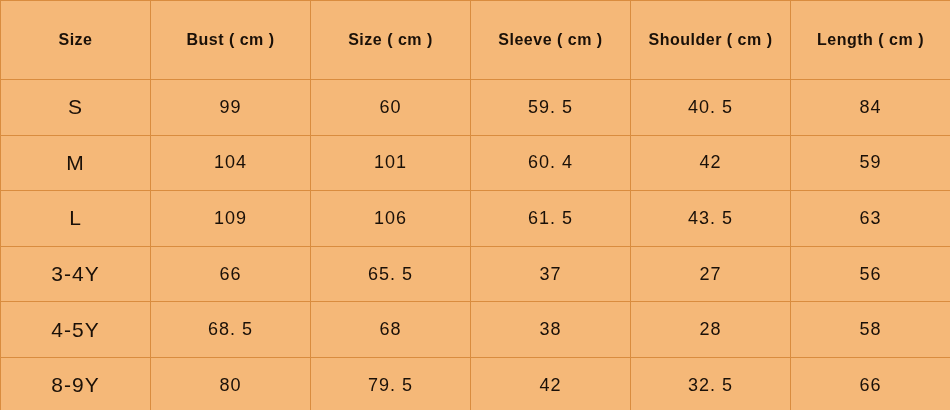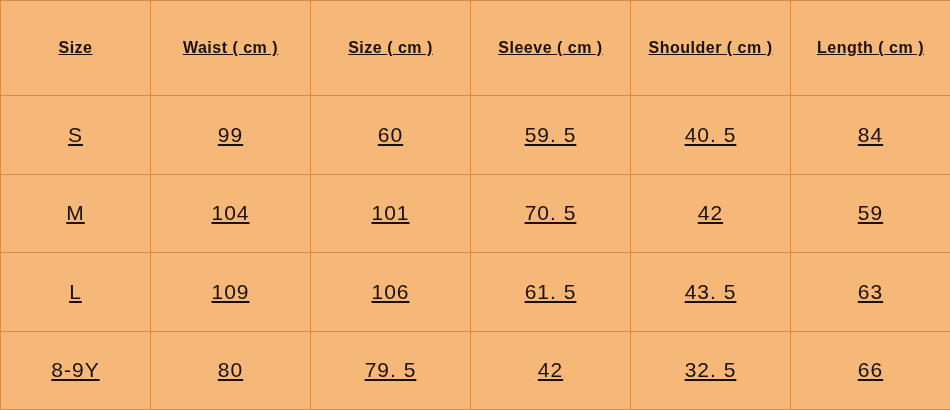--- a/index.html
+++ b/index.html
@@ -18,32 +18,31 @@
     height: 410px;
     border-collapse: collapse;
     table-layout: fixed;
     background: #f5b878;
   }
   .size-table td, .size-table th {
     border: 1px solid #d98c3f;
     text-align: center;
     vertical-align: middle;
     color: #1a1008;
-    padding: 16px;
-    text-decoration: underline;
+    padding: 8px;
   }
   .size-table thead th {
     height: 62px;
     font-size: 16px;
     font-weight: bold;
     letter-spacing: 0.5px;
   }
   .size-table tbody td {
     height: 38.6px;
-    font-size: 21px;
+    font-size: 18px;
     font-weight: normal;
     letter-spacing: 1px;
   }
   .size-table tbody td.size-cell {
     font-size: 21px;
   }
   col.c0 { width: 150px; }
   col.c1 { width: 160px; }
   col.c2 { width: 160px; }
   col.c3 { width: 160px; }
@@ -58,51 +57,67 @@
     <col class="c0">
       <col class="c1">
       <col class="c2">
       <col class="c3">
       <col class="c4">
       <col class="c5">
   </colgroup>
   <thead>
     <tr>
       <th>Size</th>
-      <th>Waist ( cm )</th>
+      <th>Bust ( cm )</th>
       <th>Size ( cm )</th>
       <th>Sleeve ( cm )</th>
       <th>Shoulder ( cm )</th>
       <th>Length ( cm )</th>
     </tr>
   </thead>
   <tbody>
     <tr>
       <td class="size-cell">S</td>
       <td>99</td>
       <td>60</td>
       <td>59. 5</td>
       <td>40. 5</td>
       <td>84</td>
     </tr>
     <tr>
       <td class="size-cell">M</td>
       <td>104</td>
       <td>101</td>
-      <td>70. 5</td>
+      <td>60. 4</td>
       <td>42</td>
       <td>59</td>
     </tr>
     <tr>
       <td class="size-cell">L</td>
       <td>109</td>
       <td>106</td>
       <td>61. 5</td>
       <td>43. 5</td>
       <td>63</td>
+    </tr>
+    <tr>
+      <td class="size-cell">3-4Y</td>
+      <td>66</td>
+      <td>65. 5</td>
+      <td>37</td>
+      <td>27</td>
+      <td>56</td>
+    </tr>
+    <tr>
+      <td class="size-cell">4-5Y</td>
+      <td>68. 5</td>
+      <td>68</td>
+      <td>38</td>
+      <td>28</td>
+      <td>58</td>
     </tr>
     <tr>
       <td class="size-cell">8-9Y</td>
       <td>80</td>
       <td>79. 5</td>
       <td>42</td>
       <td>32. 5</td>
       <td>66</td>
     </tr>
   </tbody>

